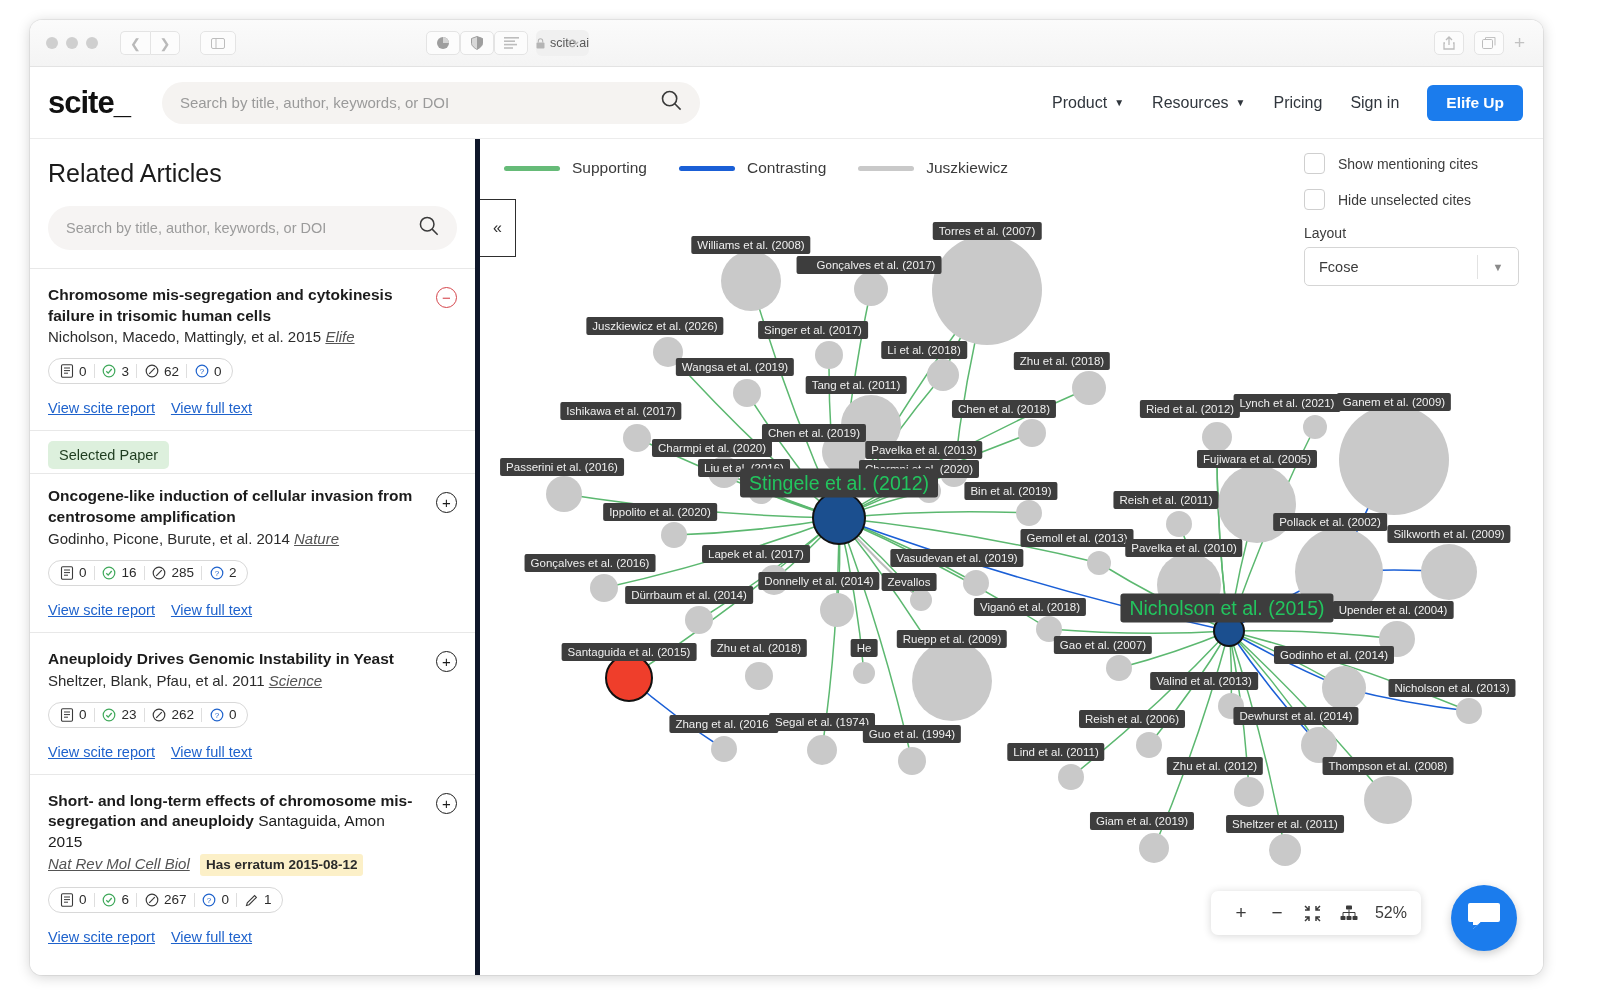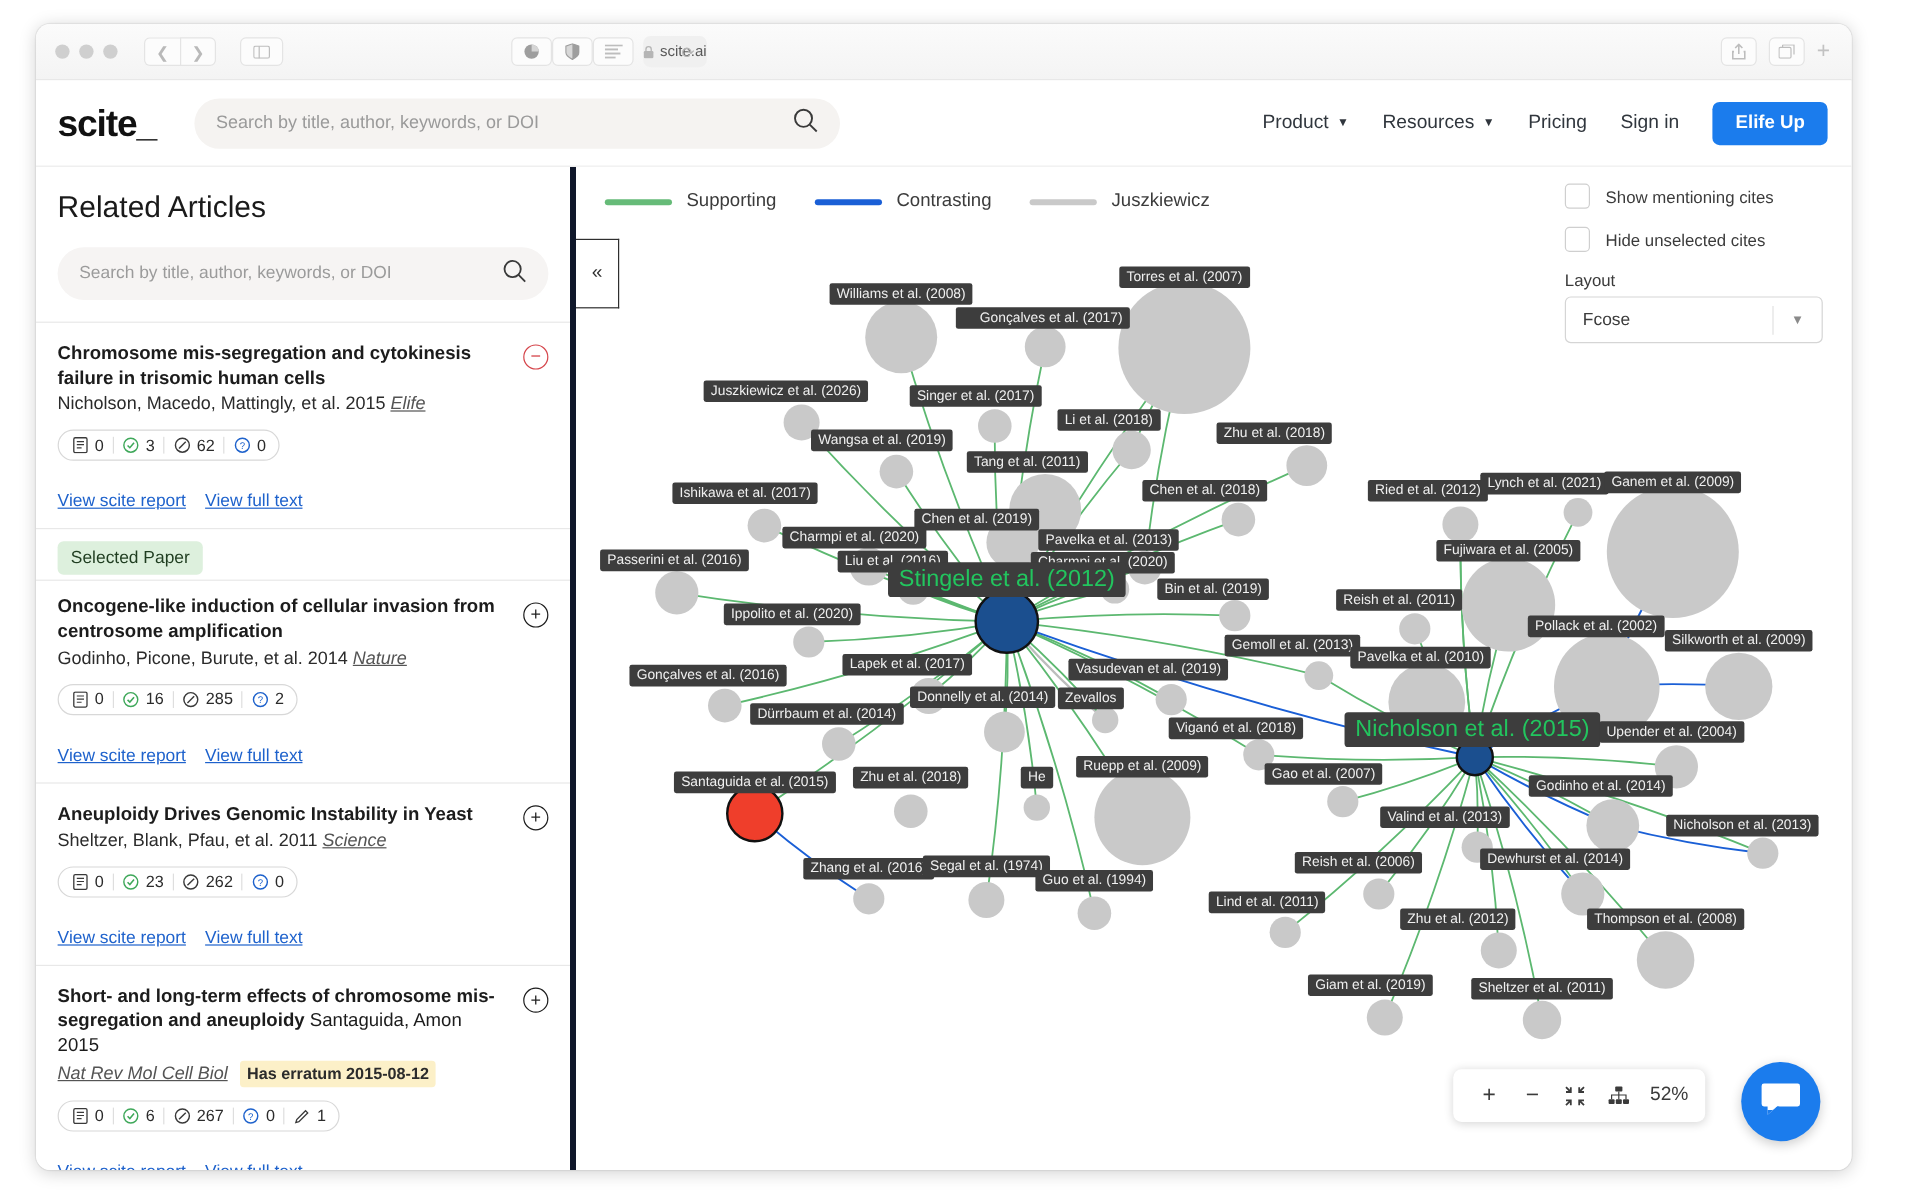--- a/index.html
+++ b/index.html
@@ -153,21 +153,21 @@
   }
   .badge {
     display: flex; align-items: center; gap: 5px;
     font-size: 13.5px; color: #2b2b2b;
     padding: 0 7px;
   }
   .badge:first-child { padding-left: 0; }
   .badge:last-child { padding-right: 0; }
   .bsep { width: 1px; height: 14px; background: #dedede; }
   .bico { width: 15px; height: 15px; display:inline-flex; align-items:center; justify-content:center; }
-  .links { margin-top: 26px; display: flex; gap: 16px; }
+  .links { margin-top: 16px; display: flex; gap: 16px; }
   .links a {
     font-size: 14.5px; color: #1e62cc; text-decoration: underline;
     cursor: pointer;
   }
   .circ-btn {
     position: absolute; right: 18px; top: 18px;
     width: 21px; height: 21px; border-radius: 50%;
     border: 1.6px solid #1c1c1c;
     display: flex; align-items: center; justify-content: center;
     font-size: 15px; line-height: 1; color: #1c1c1c; cursor: pointer;

